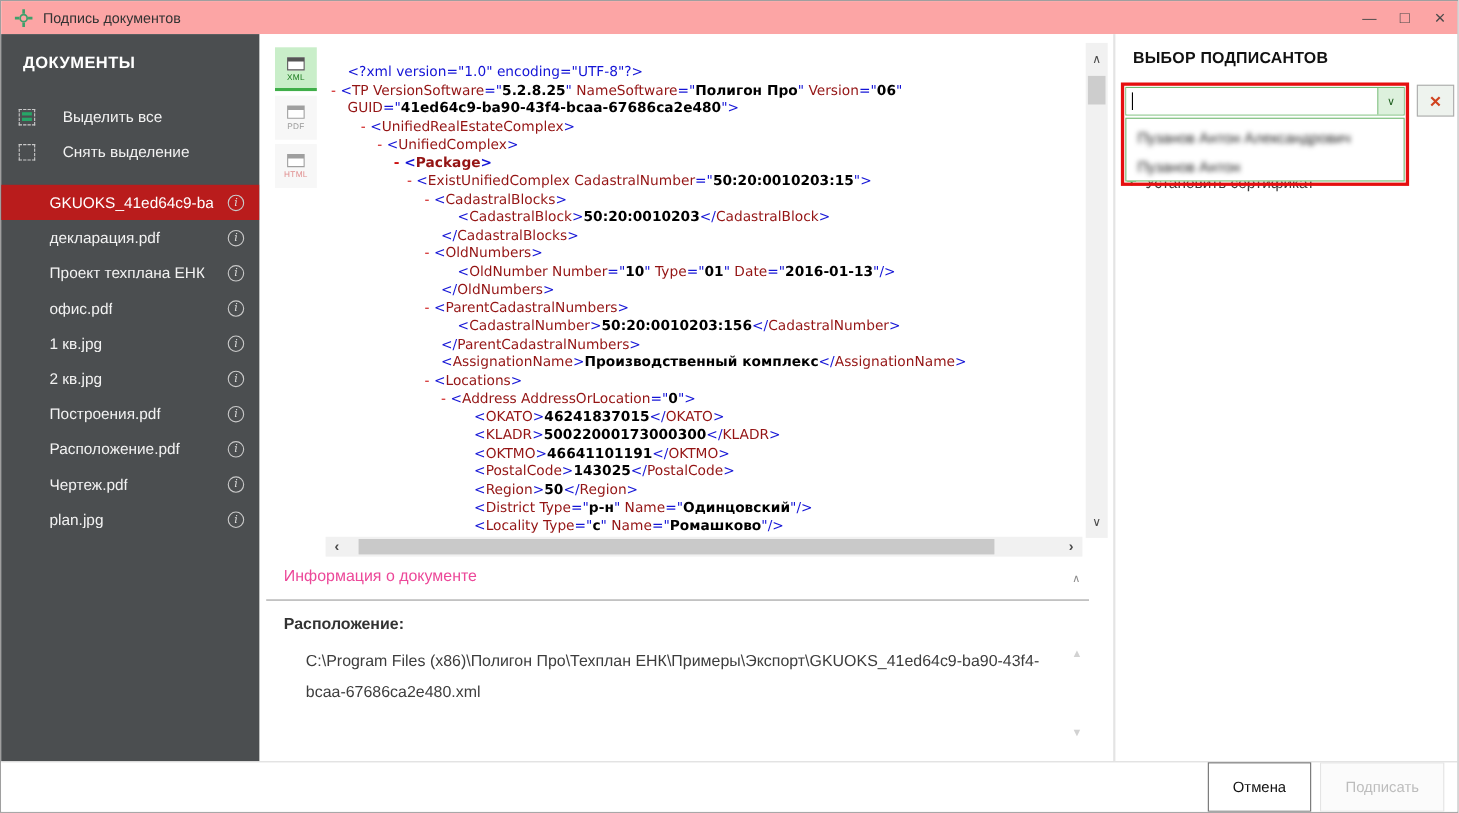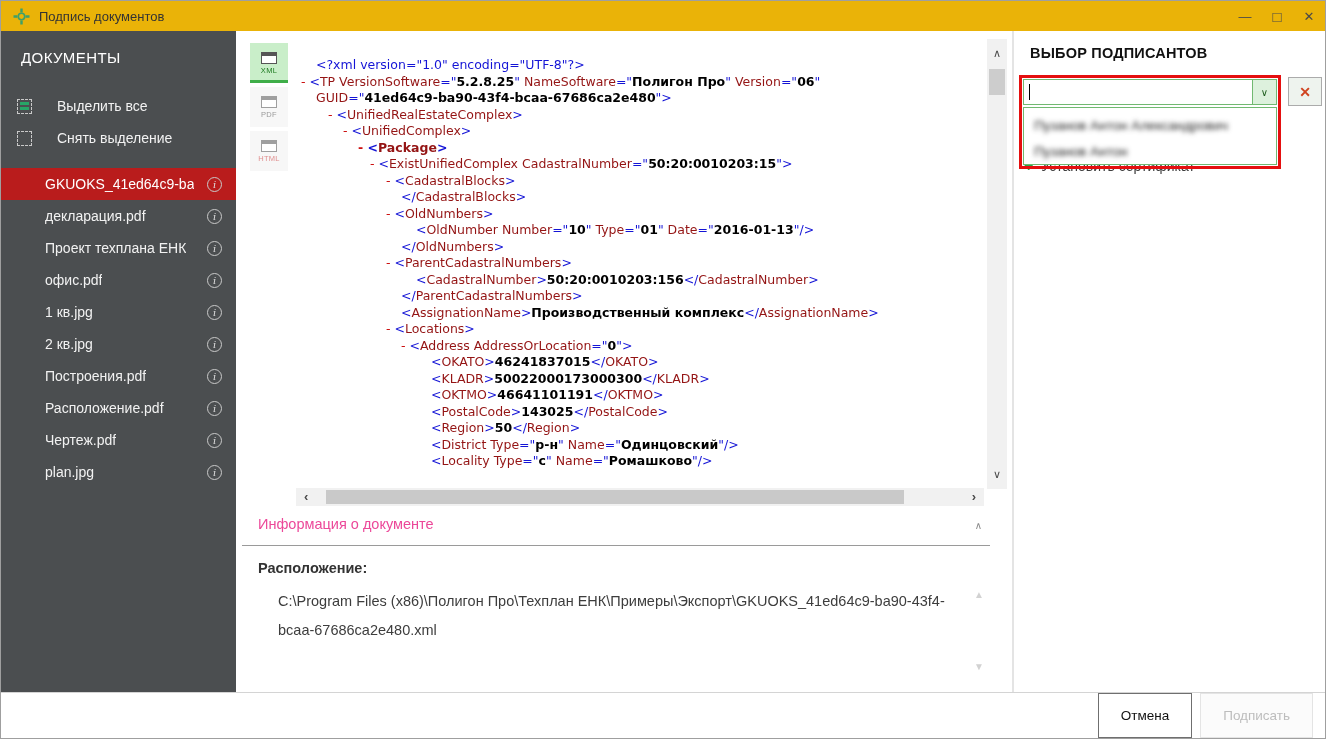--- a/index.html
+++ b/index.html
@@ -1,32 +1,32 @@
 <!DOCTYPE html>
 <html><head>
 <meta charset="utf-8">
 <style>
   * { margin:0; padding:0; box-sizing:border-box; }
   html,body { background:#e8e8e8; }
   body { font-family:"Liberation Sans", sans-serif; }
   .window { width:1326px; height:739px; border:1px solid #9f9f9f; background:#fff; position:relative; display:flex; flex-direction:column; overflow:hidden; }
 
   
-  .titlebar { height:30px; background:#eab308; display:flex; align-items:center; flex-shrink:0;justify-content:space-between; }
+  .titlebar { height:30px; background:#fca5a5; display:flex; align-items:center; flex-shrink:0;justify-content:space-between; }
   .app-icon { margin-left:12px; width:17px; height:17px; }
   .title-text { margin-left:9px; font-size:13px; color:#333; }
   .win-controls { margin-left:auto; display:flex; height:100%; }
   .win-btn { width:32px; height:100%; display:flex; align-items:center; justify-content:center; color:#4a4a4a; font-size:13px; }
   .win-btn.max { font-size:15px; }
 
   .layout { display:flex; height:661px; flex-shrink:0; }
 
   
   .sidebar { width:235px; background:#4b4e50; flex-shrink:0; padding-top:14px; overflow:hidden; }
-  .sidebar-title { font-size:15px; font-weight:normal; color:#fff; margin:4px 0 24px 20px; letter-spacing:.4px; }
+  .sidebar-title { font-size:15px; font-weight:bold; color:#fff; margin:4px 0 24px 20px; letter-spacing:.4px; }
   .sidebar-action { display:flex; align-items:center; height:32px; font-size:14px; color:#f2f2f2; cursor:default;gap:12px; }
   .sel-icon { margin-left:16px; width:15px; height:15px; border:1px dashed #c9c9c9; display:flex; flex-direction:column; justify-content:center; gap:2px; align-items:center; }
   .sel-icon .bar { width:9px; height:3px; background:#27a567; }
   .sidebar-action .label { margin-left:13px; }
   .doc-list { margin-top:14px; }
   .doc-item { height:32px; display:flex; align-items:center; font-size:14px; color:#f2f2f2; }
   .doc-item.selected { background:#b91c1c; color:#fff; }
   .doc-label { margin-left:44px; white-space:nowrap; overflow:hidden; max-width:160px; }
   .info-icon { margin-left:auto; margin-right:14px; width:15px; height:15px; border:1px solid #c9c9c9; border-radius:50%; font-size:10px; line-height:13px; text-align:center; color:#dedede; font-family:"DejaVu Serif", serif; font-style:italic; flex-shrink:0; }
 
@@ -182,20 +182,21 @@
 
       <div class="xml-view" id="xml-code">
           <div class="xline" style="padding-left: 18px;"><span class="tk-p">&lt;?xml version="1.0" encoding="UTF-8"?&gt;</span></div>
           <div class="xline" style="padding-left: 3px;"><span class="tk-m">- </span><span class="tk-p">&lt;</span><span class="tk-n">TP VersionSoftware</span><span class="tk-p">="</span><span class="tk-v">5.2.8.25</span><span class="tk-p">" </span><span class="tk-n">NameSoftware</span><span class="tk-p">="</span><span class="tk-v">Полигон Про</span><span class="tk-p">" </span><span class="tk-n">Version</span><span class="tk-p">="</span><span class="tk-v">06</span><span class="tk-p">"</span></div>
           <div class="xline" style="padding-left: 18px;"><span class="tk-n">GUID</span><span class="tk-p">="</span><span class="tk-v">41ed64c9-ba90-43f4-bcaa-67686ca2e480</span><span class="tk-p">"&gt;</span></div>
           <div class="xline" style="padding-left: 30px;"><span class="tk-m">- </span><span class="tk-p">&lt;</span><span class="tk-n">UnifiedRealEstateComplex</span><span class="tk-p">&gt;</span></div>
           <div class="xline" style="padding-left: 45px;"><span class="tk-m">- </span><span class="tk-p">&lt;</span><span class="tk-n">UnifiedComplex</span><span class="tk-p">&gt;</span></div>
           <div class="xline" style="padding-left: 60px; font-weight: bold;"><span class="tk-m">- </span><span class="tk-p">&lt;</span><span class="tk-n">Package</span><span class="tk-p">&gt;</span></div>
           <div class="xline" style="padding-left: 72px;"><span class="tk-m">- </span><span class="tk-p">&lt;</span><span class="tk-n">ExistUnifiedComplex CadastralNumber</span><span class="tk-p">="</span><span class="tk-v">50:20:0010203:15</span><span class="tk-p">"&gt;</span></div>
           <div class="xline" style="padding-left: 88px;"><span class="tk-m">- </span><span class="tk-p">&lt;</span><span class="tk-n">CadastralBlocks</span><span class="tk-p">&gt;</span></div>
+          <div class="xline" style="padding-left: 118px;"><span class="tk-p">&lt;</span><span class="tk-n">CadastralBlock</span><span class="tk-p">&gt;</span><span class="tk-v">50:20:0010203</span><span class="tk-p">&lt;/</span><span class="tk-n">CadastralBlock</span><span class="tk-p">&gt;</span></div>
           <div class="xline" style="padding-left: 103px;"><span class="tk-p">&lt;/</span><span class="tk-n">CadastralBlocks</span><span class="tk-p">&gt;</span></div>
           <div class="xline" style="padding-left: 88px;"><span class="tk-m">- </span><span class="tk-p">&lt;</span><span class="tk-n">OldNumbers</span><span class="tk-p">&gt;</span></div>
           <div class="xline" style="padding-left: 118px;"><span class="tk-p">&lt;</span><span class="tk-n">OldNumber Number</span><span class="tk-p">="</span><span class="tk-v">10</span><span class="tk-p">" </span><span class="tk-n">Type</span><span class="tk-p">="</span><span class="tk-v">01</span><span class="tk-p">" </span><span class="tk-n">Date</span><span class="tk-p">="</span><span class="tk-v">2016-01-13</span><span class="tk-p">"/&gt;</span></div>
           <div class="xline" style="padding-left: 103px;"><span class="tk-p">&lt;/</span><span class="tk-n">OldNumbers</span><span class="tk-p">&gt;</span></div>
           <div class="xline" style="padding-left: 88px;"><span class="tk-m">- </span><span class="tk-p">&lt;</span><span class="tk-n">ParentCadastralNumbers</span><span class="tk-p">&gt;</span></div>
           <div class="xline" style="padding-left: 118px;"><span class="tk-p">&lt;</span><span class="tk-n">CadastralNumber</span><span class="tk-p">&gt;</span><span class="tk-v">50:20:0010203:156</span><span class="tk-p">&lt;/</span><span class="tk-n">CadastralNumber</span><span class="tk-p">&gt;</span></div>
           <div class="xline" style="padding-left: 103px;"><span class="tk-p">&lt;/</span><span class="tk-n">ParentCadastralNumbers</span><span class="tk-p">&gt;</span></div>
           <div class="xline" style="padding-left: 103px;"><span class="tk-p">&lt;</span><span class="tk-n">AssignationName</span><span class="tk-p">&gt;</span><span class="tk-v">Производственный комплекс</span><span class="tk-p">&lt;/</span><span class="tk-n">AssignationName</span><span class="tk-p">&gt;</span></div>
           <div class="xline" style="padding-left: 88px;"><span class="tk-m">- </span><span class="tk-p">&lt;</span><span class="tk-n">Locations</span><span class="tk-p">&gt;</span></div>
           <div class="xline" style="padding-left: 103px;"><span class="tk-m">- </span><span class="tk-p">&lt;</span><span class="tk-n">Address AddressOrLocation</span><span class="tk-p">="</span><span class="tk-v">0</span><span class="tk-p">"&gt;</span></div>

